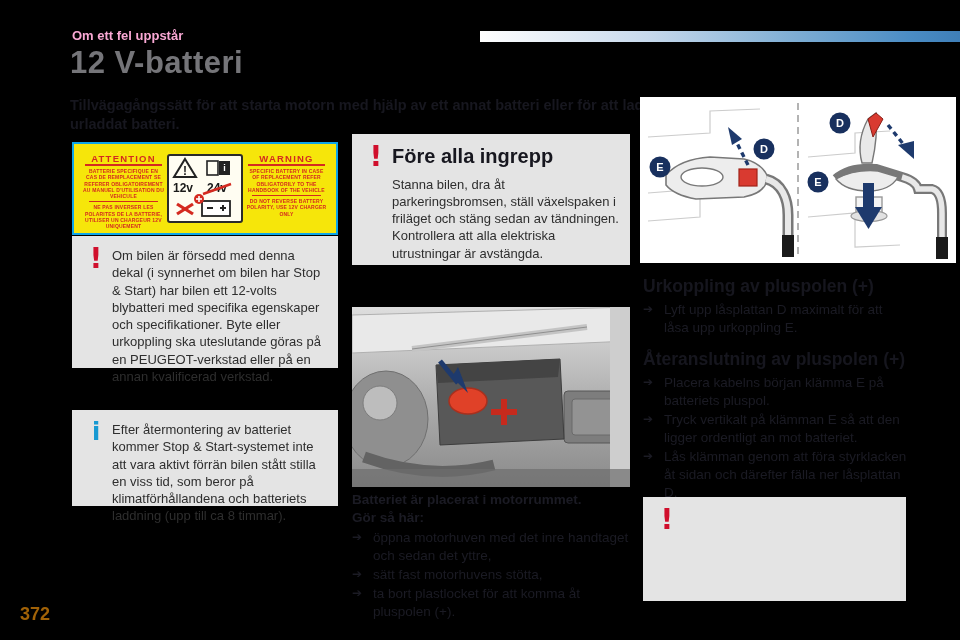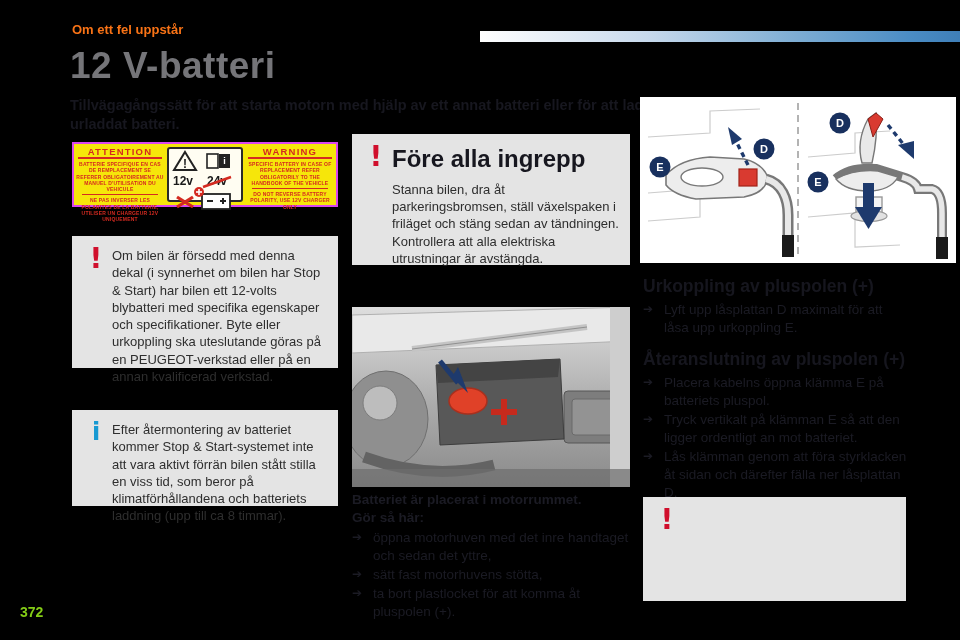--- a/index.html
+++ b/index.html
@@ -4,39 +4,39 @@
 <style>
   html,body{margin:0;padding:0;}
   body{
     width:960px;height:640px;position:relative;overflow:hidden;
     background:#000;font-family:"Liberation Sans",sans-serif;
     -webkit-font-smoothing:antialiased;
   }
   .abs{position:absolute;}
 
   
-  .breadcrumb{left:72px;top:22px;font-size:13px;font-weight:bold;color:#f97316;}
+  .breadcrumb{left:72px;top:28px;font-size:13px;font-weight:bold;color:#f9a8d4;}
   .accent-bar{left:480px;top:31px;width:480px;height:11px;
     background:linear-gradient(to right,#ffffff,#c7d9ec 35%,#7faed4 65%,#4a8cc4 90%,#3f7fb8);}
-  .page-title{left:70px;top:45px;font-size:37px;font-weight:800;color:#757579;letter-spacing:.5px;}
+  .page-title{left:70px;top:45px;font-size:31px;font-weight:800;color:#757579;letter-spacing:.5px;}
   .page-subtitle{left:70px;top:96px;width:614px;font-size:14.5px;font-weight:bold;
     color:#17171f;line-height:1.3;}
 
   
   .notebox{background:#e4e4e4;display:flex;box-sizing:border-box;padding:11px 9px 10px 8px;}
   .notebox .ic{width:32px;flex:0 0 32px;text-align:center;}
   .ic-warn{color:#d00f2c;font-weight:900;font-size:28px;line-height:.85;font-family:"DejaVu Sans",sans-serif;}
   .ic-info{color:#1799d2;font-weight:900;font-size:24px;line-height:.95;font-family:"DejaVu Sans",sans-serif;}
   .notebox .tx{flex:1;font-size:13px;line-height:1.33;color:#2e2e2e;}
-  .notebox .tx .bx-title{font-size:24px;font-weight:bold;color:#17171f;margin:-2px 0 6px 0;}
+  .notebox .tx .bx-title{font-size:20px;font-weight:bold;color:#17171f;margin:-2px 0 6px 0;}
   .prewrap{white-space:pre-line;}
 
   
-  .sticker{left:72px;top:142px;width:266px;height:65px;background:#f6e60a;
-    border:2px solid #d946ef;box-sizing:border-box;display:flex;align-items:stretch;padding:2px;}
+  .sticker{left:72px;top:142px;width:266px;height:93px;background:#f6e60a;
+    border:2px solid #0ea5e9;box-sizing:border-box;display:flex;align-items:stretch;padding:9px;}
   .st-col{flex:1;color:#d42a20;font-weight:bold;text-align:center;display:flex;flex-direction:column;}
   .st-title{font-size:9.5px;letter-spacing:1.2px;border-bottom:2px solid #d42a20;margin:0 2px 2px 2px;}
   .st-small{font-size:5px;line-height:1.25;letter-spacing:.2px;}
   .st-div{border-top:1.5px solid #d42a20;margin:2px 6px;}
   .st-mid{flex:0 0 72px;background:#fffdf2;border:2px solid #2a2a2a;border-radius:3px;margin:1px 3px;}
 
   
   .h2{font-size:19px;font-weight:bold;color:#16161e;margin-top:32px;}
   .h3{font-size:17.5px;font-weight:bold;color:#16161e;}
 
@@ -44,21 +44,21 @@
   .cap{font-size:13.5px;line-height:1.34;color:#1b1b24;}
   .cap .b{font-weight:bold;}
   ul.steps{list-style:none;margin:2px 0 0 0;padding:0;}
   ul.steps li{display:flex;gap:7px;font-size:13.5px;line-height:1.34;color:#1b1b24;margin:0 0 1px 0;}
   ul.steps .arrow{flex:0 0 14px;font-size:12px;color:#1b1b24;}
   ul.steps .stx{flex:1;}
 
   .photo{left:352px;top:307px;width:278px;height:180px;}
   .diagram{left:640px;top:97px;width:316px;height:166px;background:#fff;}
 
-  .footer-page{left:20px;top:604px;font-size:14px;font-weight:bold;color:#84cc16;}
+  .footer-page{left:20px;top:604px;font-size:18px;font-weight:bold;color:#a16207;}
   .watermark{right:12px;top:596px;font-size:27px;color:#8f8f8f;font-family:"Liberation Sans",sans-serif;margin-top:44px;}
 </style>
 </head>
 <body>
 
 <div class="abs breadcrumb">Om ett fel uppstår</div>
 <div class="abs accent-bar"></div>
 <div class="abs page-title">12 V-batteri</div>
 <div class="abs page-subtitle">Tillvägagångssätt för att starta motorn med hjälp av ett annat batteri eller för att ladda ett urladdat batteri.</div>
 
@@ -212,21 +212,21 @@
   <li>
     <span class="arrow">➔</span>
     <span class="stx">Lyft upp låsplattan D maximalt för att låsa upp urkoppling E.</span>
   </li>
 </ul>
 
 <div class="abs h3" style="left:643px;top:349px;">Återanslutning av pluspolen (+)</div>
 <ul class="steps abs" style="left:643px;top:372px;width:268px;">
   <li>
     <span class="arrow">➔</span>
-    <span class="stx">Placera kabelns öppna klämma E på batteriets pluspol.</span>
+    <span class="stx">Placera kabelns början klämma E på batteriets pluspol.</span>
   </li>
   <li>
     <span class="arrow">➔</span>
     <span class="stx">Tryck vertikalt på klämman E så att den ligger ordentligt an mot batteriet.</span>
   </li>
   <li>
     <span class="arrow">➔</span>
     <span class="stx">Lås klämman genom att föra styrklacken åt sidan och därefter fälla ner låsplattan D.</span>
   </li>
 </ul>

